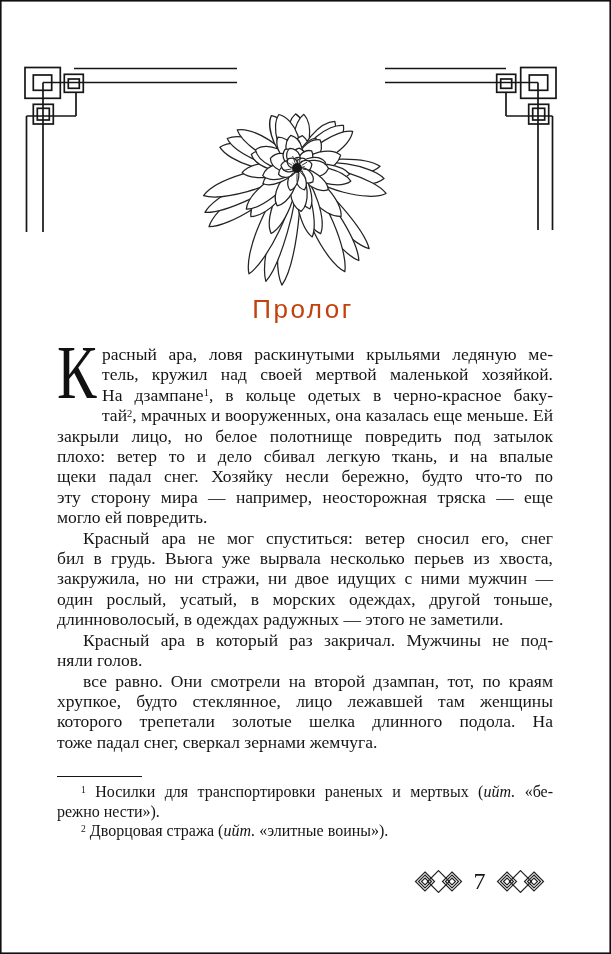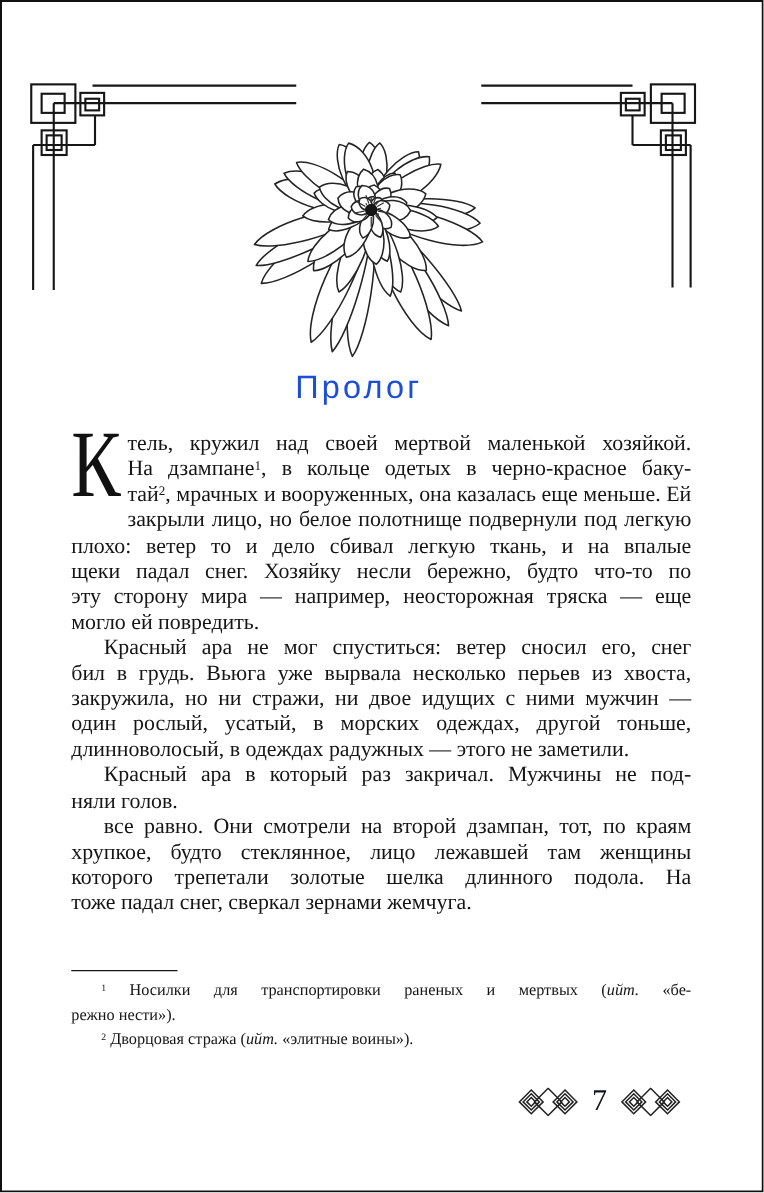--- a/index.html
+++ b/index.html
@@ -2,34 +2,34 @@
 <html><head>
 <meta charset="utf-8">
 <style>
   html,body{margin:0;padding:0;background:#e8e8e8;}
   .page{position:relative;width:611px;height:954px;background:#ffffff;overflow:hidden;
         font-family:"Liberation Serif",serif;color:#151515;}
   #frame{position:absolute;left:0;top:0;}
   #flower{position:absolute;left:198px;top:102px;width:192px;height:194px;}
   .heading{position:absolute;top:295px;left:0;width:574px;text-align:center;
            font-family:"Liberation Sans",sans-serif;font-size:26px;line-height:28px;
-           letter-spacing:2.5px;color:#1d4ed8;}
+           letter-spacing:2.5px;color:#c2410c;padding-left:16px;}
   #body-text{position:absolute;left:57px;top:344px;width:496px;
              font-size:17.5px;line-height:20.4px;}
   .line{text-align:justify;text-align-last:justify;}
   .line.last{text-align-last:left;}
   .para.indent .line:first-child{text-indent:26px;}
   .dropcap{float:left;width:41px;height:61px;margin:1px 4px 0 0;
            font-size:76px;line-height:55px;transform:scaleX(0.78);transform-origin:0 0;
            color:#111;}
   sup{font-size:60%;line-height:0;vertical-align:baseline;position:relative;top:-0.42em;}
   em{font-style:italic;}
   .fn-sep{position:absolute;left:57px;top:776px;width:85px;border-top:1.6px solid #151515;}
   #footnotes{position:absolute;left:57px;top:782px;width:496px;
-             font-size:13px;line-height:19.6px;}
+             font-size:16px;line-height:19.6px;}
   #footnotes .para.indent .line:first-child{text-indent:24px;}
   .footer{position:absolute;left:414px;top:869px;width:131px;height:24px;
           display:flex;align-items:center;justify-content:space-between;}
   .pagenum{font-size:24px;line-height:23px;color:#10131c;}
   .orn{display:block;}
 </style>
 </head>
 <body>
 
 <div class="page">
@@ -151,24 +151,25 @@
         <line x1="95.46466814672404" y1="61.78675556284562" x2="94.54742221266574" y2="60.693624425639214"></line>
         <line x1="97.11888921170882" y1="60.83169058567751" x2="94.66287105161133" y2="54.08383614903916"></line>
       </g>
     </svg>
 
   <div class="heading">Пролог</div>
 
   <div id="body-text">
       <div class="para">
         <span class="dropcap">К</span>
+        <div class="line">расный ара, ловя раскинутыми крыльями ледяную ме-</div>
         <div class="line">тель, кружил над своей мертвой маленькой хозяйкой.</div>
         <div class="line">На дзампане<sup>1</sup>, в кольце одетых в черно-красное баку-</div>
         <div class="line">тай<sup>2</sup>, мрачных и вооруженных, она казалась еще меньше. Ей</div>
-        <div class="line">закрыли лицо, но белое полотнище подвернули под легкую</div>
+        <div class="line">закрыли лицо, но белое полотнище повредить под затылок</div>
         <div class="line">плохо: ветер то и дело сбивал легкую ткань, и на впалые</div>
         <div class="line">щеки падал снег. Хозяйку несли бережно, будто что-то по</div>
         <div class="line">эту сторону мира — например, неосторожная тряска — еще</div>
         <div class="line last">могло ей повредить.</div>
       </div>
       <div class="para indent">
         <div class="line">Красный ара не мог спуститься: ветер сносил его, снег</div>
         <div class="line">бил в грудь. Вьюга уже вырвала несколько перьев из хвоста,</div>
         <div class="line">закружила, но ни стражи, ни двое идущих с ними мужчин —</div>
         <div class="line">один рослый, усатый, в морских одеждах, другой тоньше,</div>

